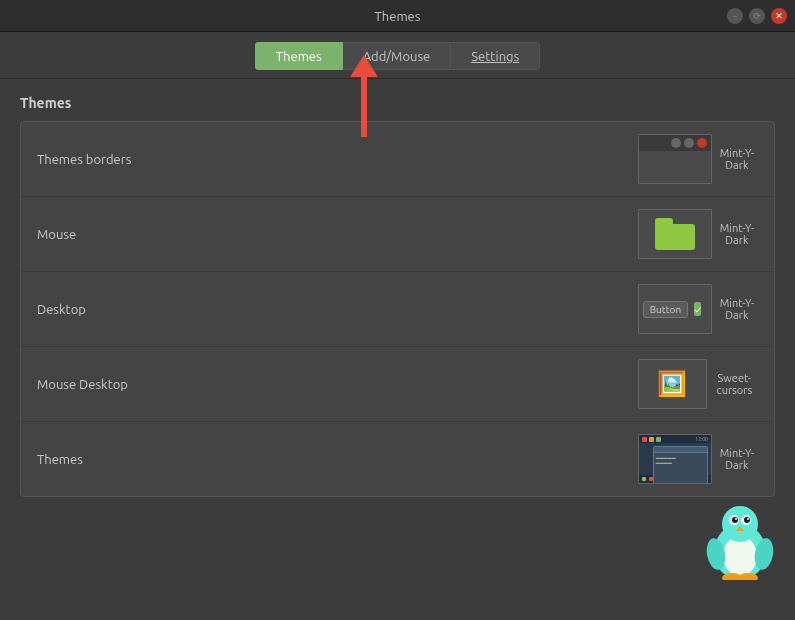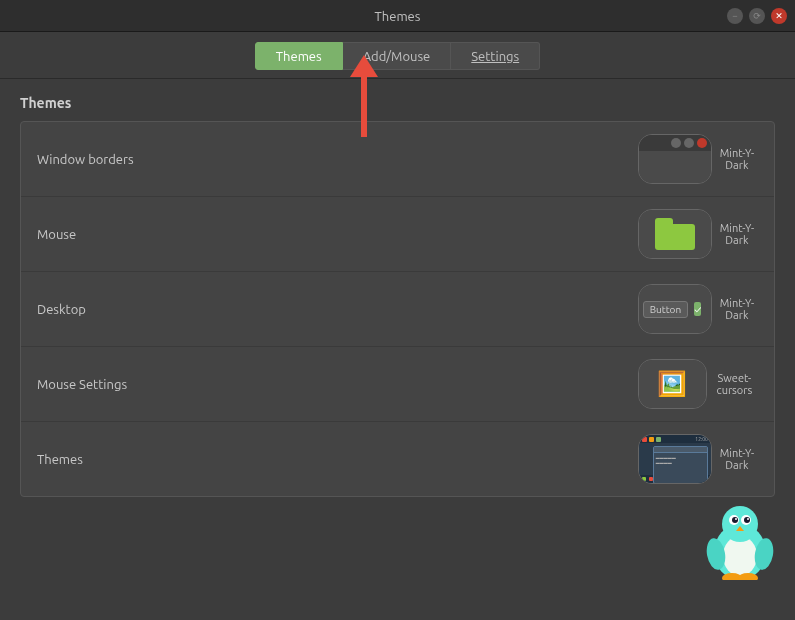--- a/index.html
+++ b/index.html
@@ -117,21 +117,21 @@
       display: flex;
       flex-direction: row;
       align-items: center;
       gap: 4px;
       cursor: pointer;
     }
 
     .theme-preview-box {
       background: #555;
       border: 1px solid #666;
-      border-radius: 14px;
+      border-radius: 1px;
       width: 100px;
       height: 50px;
       display: flex;
       flex-direction: column;
       overflow: hidden;
       position: relative;
     }
 
     .theme-name {
       font-size: 11px;
@@ -354,21 +354,21 @@
   <div class="arrow-head"></div>
   <div class="arrow-shaft"></div>
 </div>
 
 <div class="content">
   <div class="section-title">Themes</div>
 
   <div class="themes-panel">
 
     <div class="theme-row">
-      <div class="theme-label">Window borders</div>
+      <div class="theme-label">Themes borders</div>
       <div class="theme-preview">
         <div class="theme-preview-box">
           <div class="wb-preview">
             <div class="wb-titlebar">
               <div class="wb-btn wb-btn-min"></div>
               <div class="wb-btn wb-btn-res"></div>
               <div class="wb-btn wb-btn-close"></div>
             </div>
           </div>
         </div>
@@ -399,21 +399,21 @@
             <div class="ctrl-btn">Button</div>
             <div class="ctrl-check">✓</div>
             <div class="ctrl-radio"></div>
           </div>
         </div>
         <div class="theme-name">Mint-Y-Dark</div>
       </div>
     </div>
 
     <div class="theme-row">
-      <div class="theme-label">Mouse Settings</div>
+      <div class="theme-label">Mouse Desktop</div>
       <div class="theme-preview">
         <div class="theme-preview-box">
           <div class="ptr-preview">
             <span class="cursor-icon">🖼️</span>
           </div>
         </div>
         <div class="theme-name">Sweet-cursors</div>
       </div>
     </div>
 

